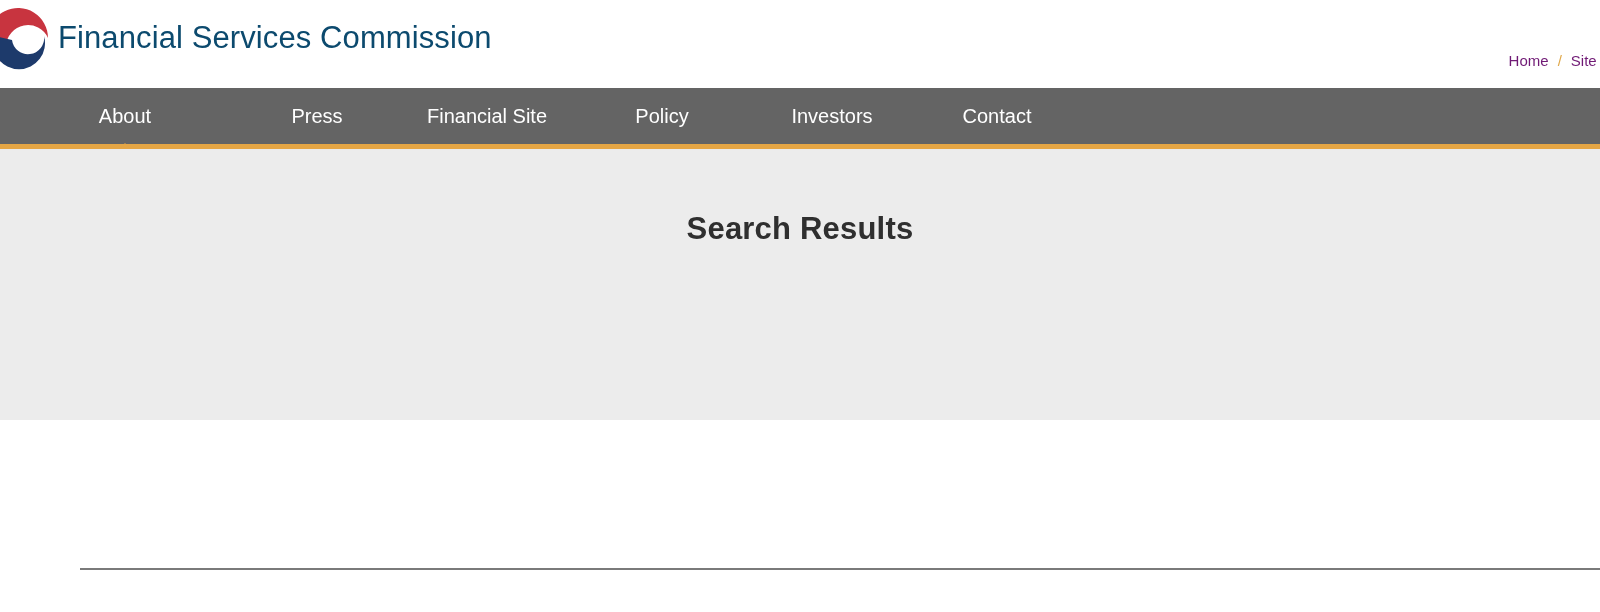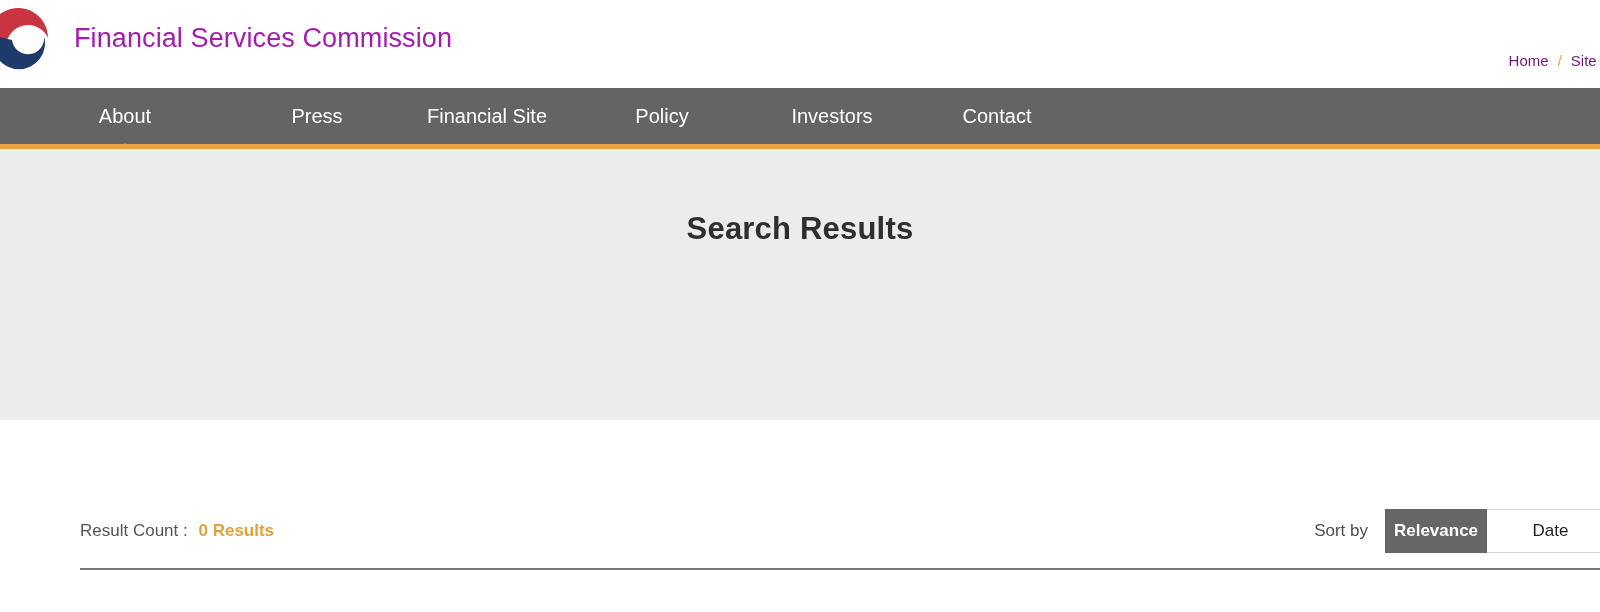--- a/index.html
+++ b/index.html
@@ -30,24 +30,23 @@
     align-items: center;
   }
   .logo-mark {
     width: 66px;
     height: 64px;
     position: relative;
     flex: 0 0 auto;
   }
   .logo-mark svg { display: block; }
   .logo-text {
-    font-size: 27px;
-    color: #a21caf;
+    font-size: 31px;
+    color: #0c4a6e;
     letter-spacing: 0.1px;
-    margin-left: 16px;
     white-space: nowrap;
     font-weight: 400;
   }
   .util-links {
     position: absolute;
     right: -30px;
     top: 52px;
     font-size: 15px;
     color: #4a4a4a;
     white-space: nowrap;
@@ -273,30 +272,16 @@
           <circle cx="14.5" cy="14" r="9.5" fill="none" stroke="#5a5a5a" stroke-width="2.4"></circle>
           <line x1="21.5" y1="21" x2="30" y2="29.5" stroke="#5a5a5a" stroke-width="2.6" stroke-linecap="round"></line>
         </svg>
       </span>
     </button>
   </div>
 </div>
 
 <div class="results-area">
 
-  <div class="results-bar">
-    <div class="result-count">
-      <span>Result Count :</span>
-      <span class="count-num">0 Results</span>
-    </div>
-
-    <div class="sort-wrap">
-      <span class="sort-label">Sort by</span>
-      <div class="sort-group">
-        <div class="sort-btn selected">Relevance</div>
-        <div class="sort-btn">Date</div>
-      </div>
-    </div>
-  </div>
 
   <div class="results-rule"></div>
   <div class="bottom-rule"></div>
 </div>
 
 </body></html>

